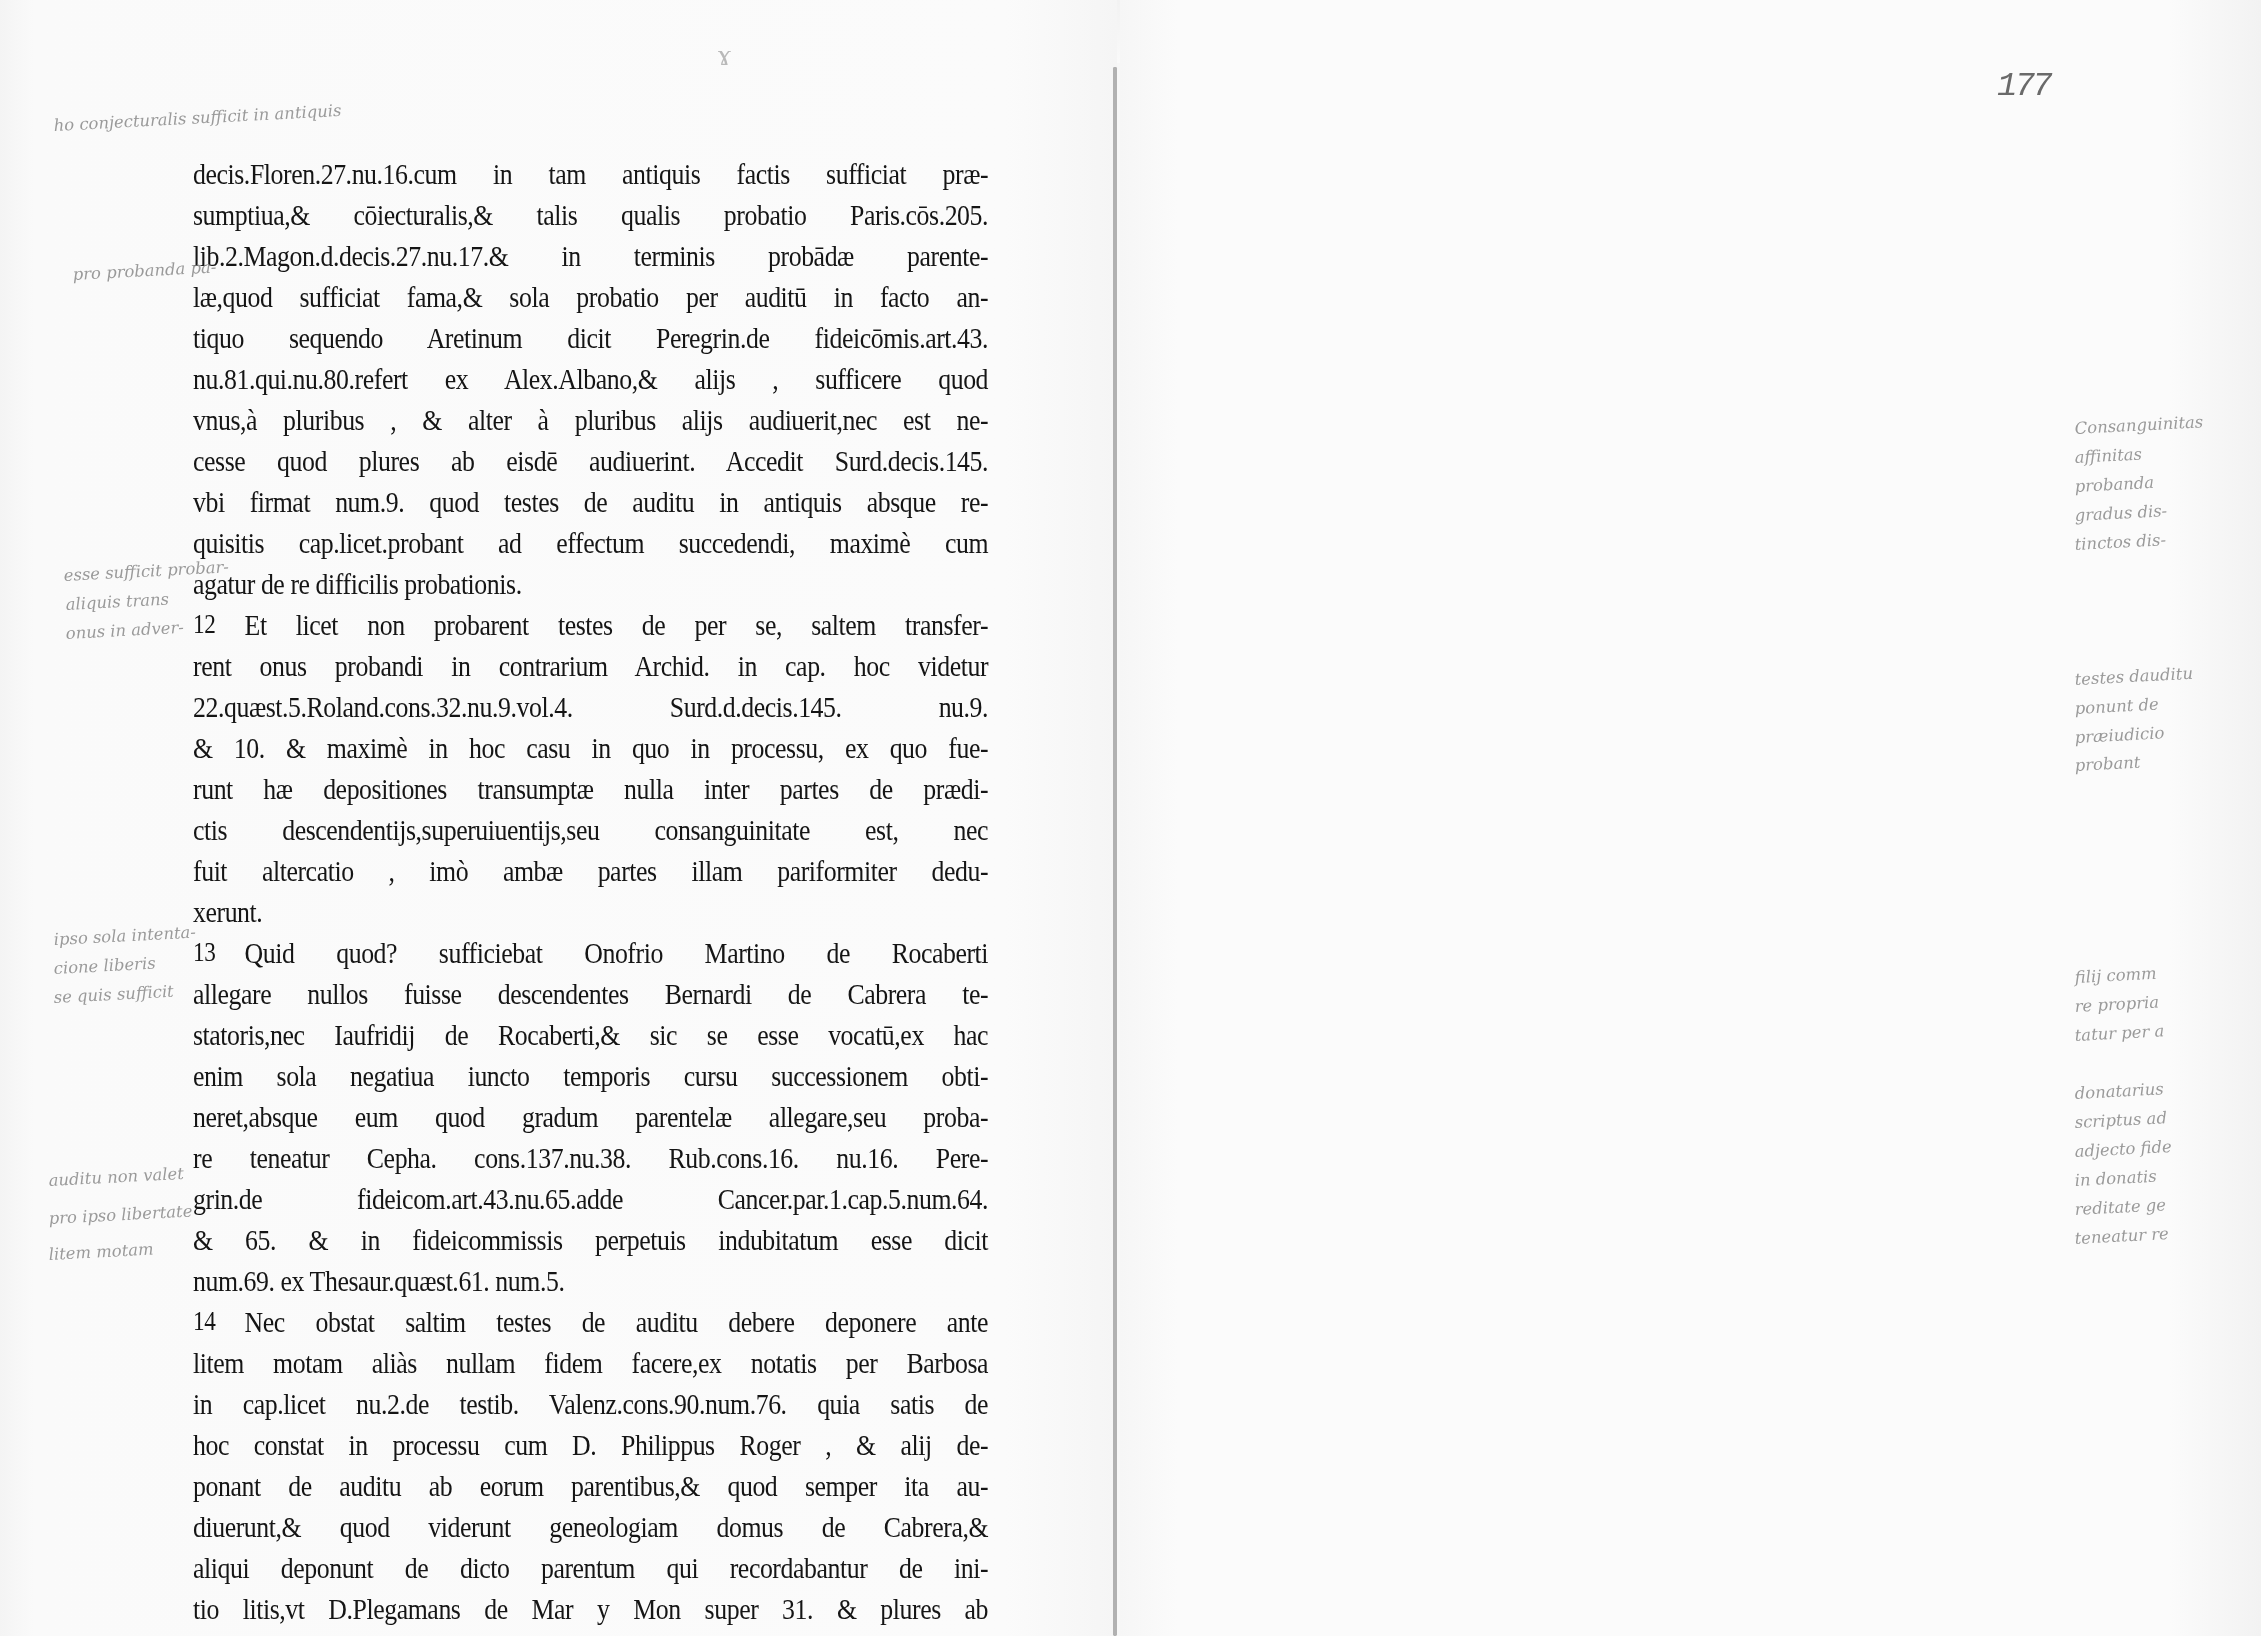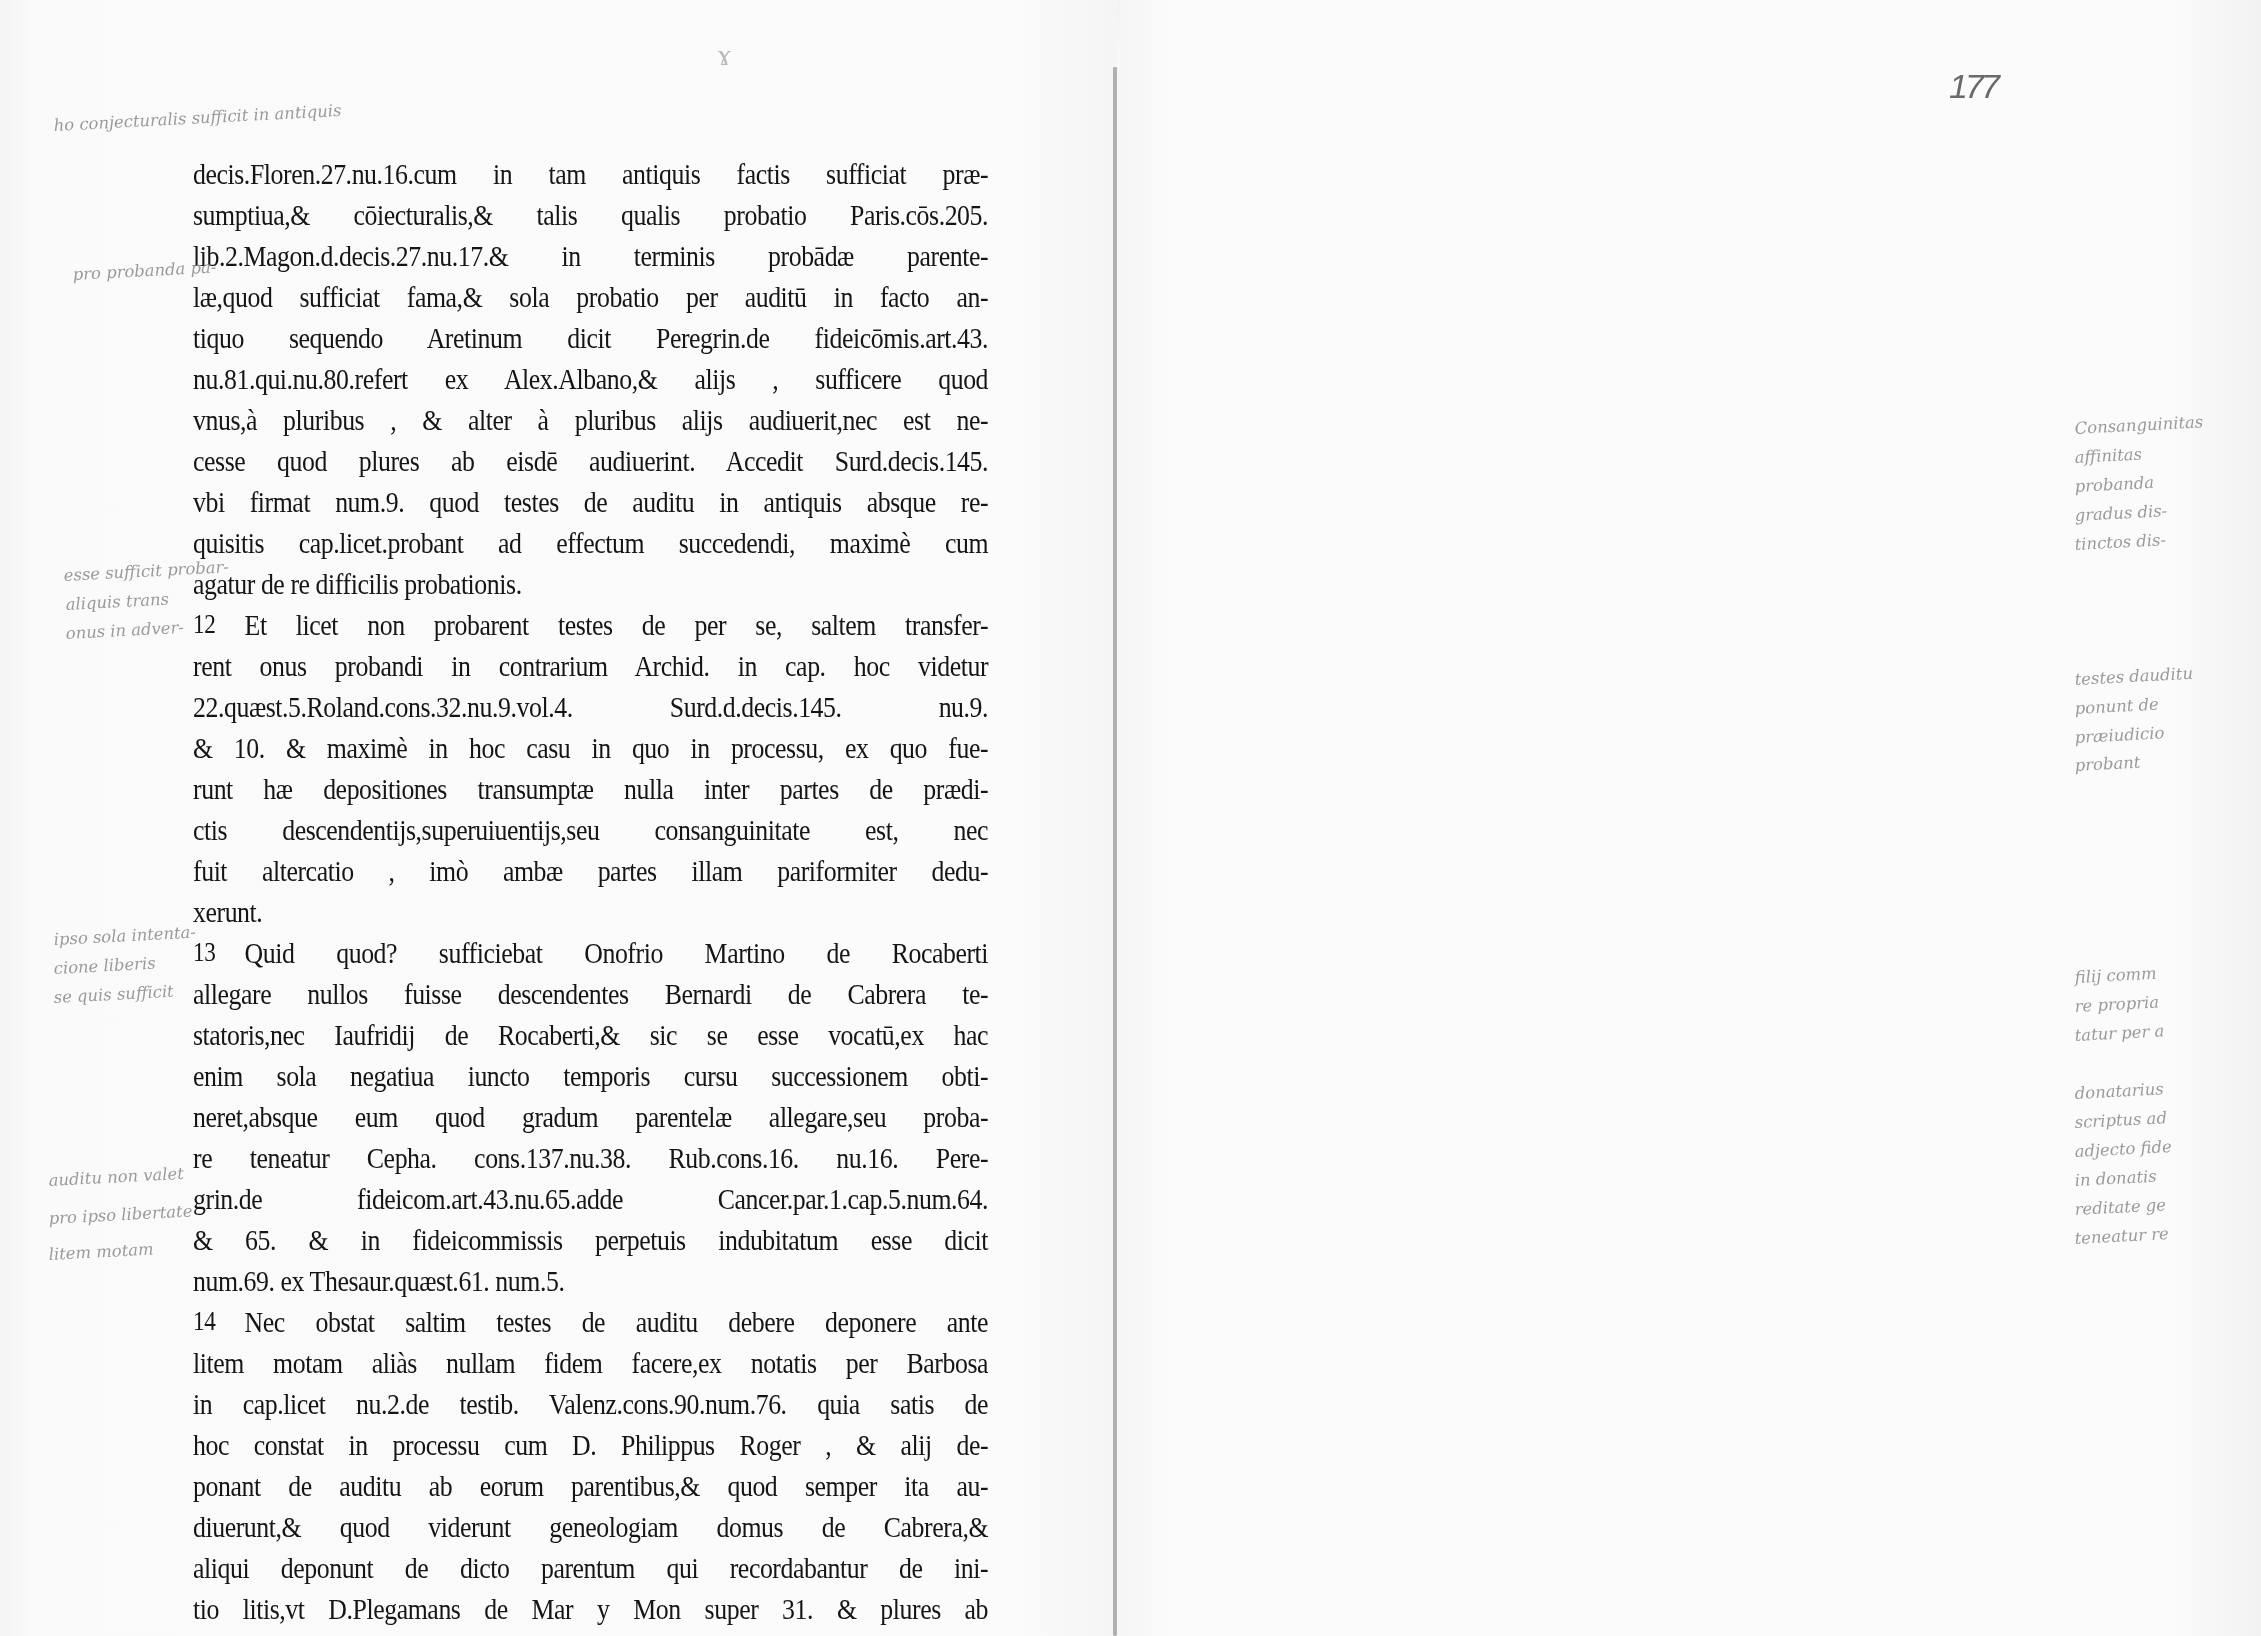--- a/index.html
+++ b/index.html
@@ -29,22 +29,22 @@
   }
   .line.short { text-align-last: left; }
   .line.para { position: relative; }
   .para-num {
     position: absolute; left: 0; top: 0;
     font-size: 27px;
   }
   .para-text { display: inline-block; padding-left: 60px; width: calc(100% - 60px); text-align: justify; text-align-last: justify; }
 
   .folio {
-    position: absolute; left: 1949px; top: 67px;
-    font-family: Liberation Sans, sans-serif; font-style: italic;
+    position: absolute; left: 1997px; top: 67px;
+    font-family: Liberation Mono, monospace; font-style: italic;
     font-size: 34px; color: #6a6a6a; letter-spacing: -2.9px;
   }
   .top-mark {
     position: absolute; left: 718px; top: 39px;
     font-size: 29px; color: #b9b9b9;
   }
 
   .margin-note {
     position: absolute;
     font-family: "DejaVu Serif", serif; font-style: italic;

